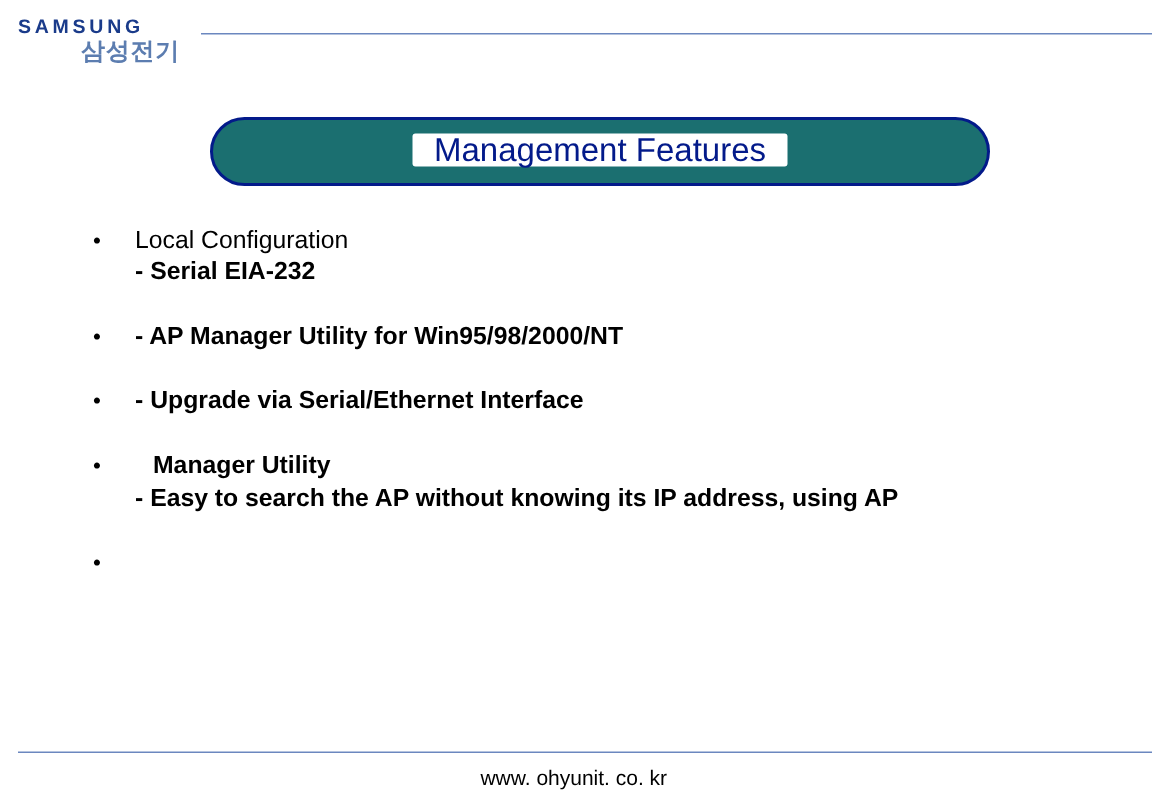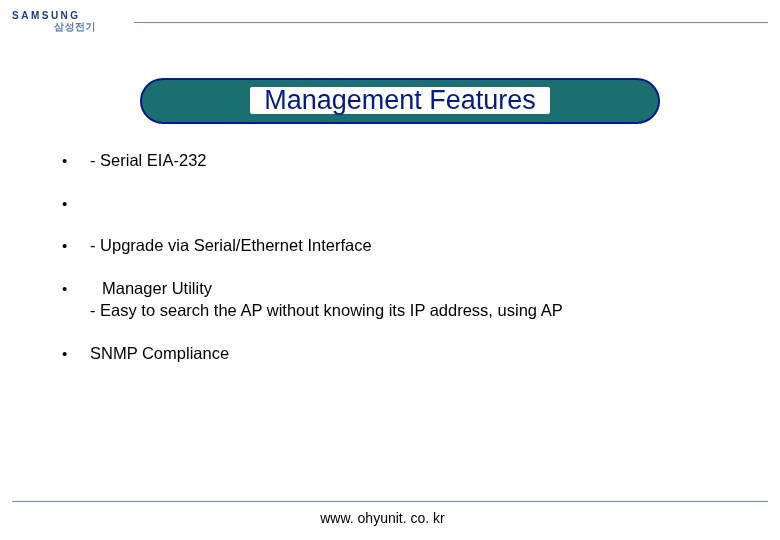--- a/index.html
+++ b/index.html
@@ -16,26 +16,26 @@
     top: 10px;
     left: 12px;
     right: 12px;
   }
   .logo-block {
     display: inline-block;
   }
   .logo-main {
     font-family: Arial, sans-serif;
     font-weight: 900;
-    font-size: 10px;
+    font-size: 13px;
     letter-spacing: 2.5px;
     color: #1a3b8a;
   }
   .logo-sub {
-    font-size: 10px;
+    font-size: 16px;
     font-weight: 700;
     color: #5c7db0;
     letter-spacing: 0.5px;
     margin-top: -1px;
     margin-left: 42px;
   }
   .header-rule {
     position: absolute;
     top: 12px;
     left: 122px;
@@ -50,21 +50,21 @@
     width: 520px;
     height: 46px;
     background: #1b6f70;
     border: 2.5px solid #031a8a;
     border-radius: 26px;
     display: flex;
     align-items: center;
     justify-content: center;
   }
   .title-text {
-    font-size: 27px;
+    font-size: 22px;
     font-weight: 400;
     color: #031a8a;
     background: #ffffff;
     padding: 0 14px;
     line-height: 1;
     position: relative;
     top: -1px;
     border-radius: 2px;
   }
   .content {
@@ -87,20 +87,21 @@
     text-align: left;
     font-size: 15px;
     padding-top: 1px;
   }
   .item-body {
     flex: 1;
   }
   .item-title {}
   .sub {
     padding-left: 0;
+    font-weight: bold;
   }
   .sub-line::before {
     content: "- ";
   }
   .sub-line.indent {
     padding-left: 12px;
   }
   .footer-rule {
     position: absolute;
     bottom: 38px;
@@ -132,30 +133,32 @@
 
 <div class="title-pill">
   <span class="title-text">Management Features</span>
 </div>
 
 <div class="content">
 
   <div class="item">
     <div class="bullet">•</div>
     <div class="item-body">
+      <div class="item-title">Local Configuration</div>
       <div class="sub">
         <div class="sub-line">Serial EIA-232</div>
       </div>
     </div>
   </div>
 
   <div class="item">
     <div class="bullet">•</div>
     <div class="item-body">
       <div class="sub">
+        <div class="sub-line">AP Manager Utility for Win95/98/2000/NT</div>
       </div>
     </div>
   </div>
 
   <div class="item">
     <div class="bullet">•</div>
     <div class="item-body">
       <div class="sub">
         <div class="sub-line">Upgrade via Serial/Ethernet Interface</div>
       </div>
@@ -168,21 +171,20 @@
       <div class="sub">
         <div class="sub-line indent" style="display: block; text-indent: 0px;">  Manager Utility</div>
         <div class="sub-line">Easy to search the AP without knowing its IP address, using AP</div>
       </div>
     </div>
   </div>
 
   <div class="item">
     <div class="bullet">•</div>
     <div class="item-body">
-      <div class="item-title">SNMP Compliance</div>
     </div>
   </div>
 
 </div>
 
 <hr class="footer-rule">
 <div class="footer-text">www. ohyunit. co. kr</div>
 
 <style>
   

